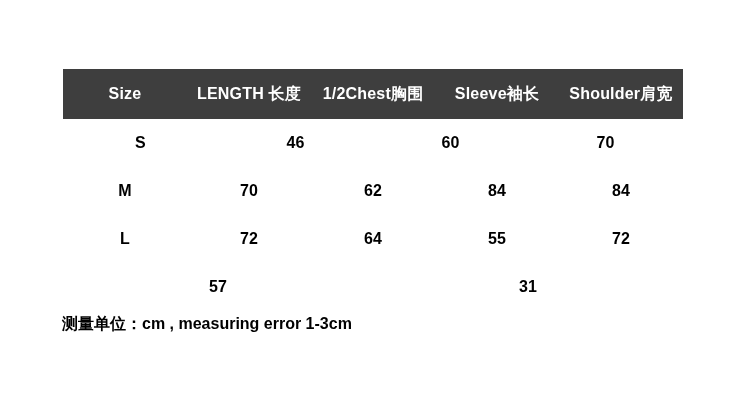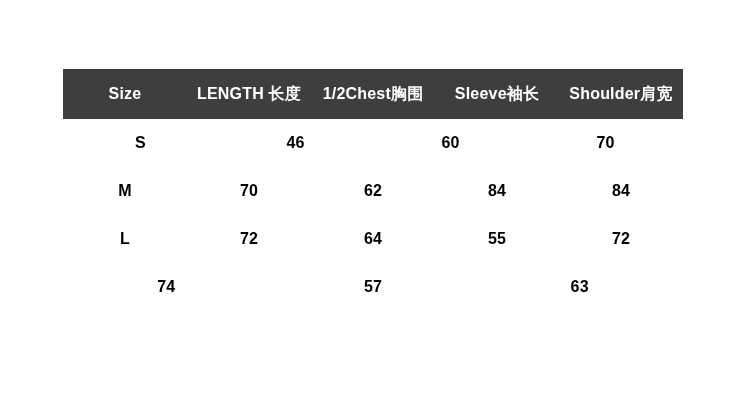--- a/index.html
+++ b/index.html
@@ -91,21 +91,21 @@
 
     <div class="trow data-row">
       <div class="cell">L</div>
       <div class="cell">72</div>
       <div class="cell">64</div>
       <div class="cell">55</div>
       <div class="cell">72</div>
     </div>
 
     <div class="trow data-row">
-      <div class="cell">74</div>
       <div class="cell">57</div>
-      <div class="cell">63</div>
+      <div class="cell">31</div>
     </div>
 
   </div>
 
+  <div class="note">测量单位：cm , measuring error 1-3cm</div>
 
 </div>
 
 </body></html>

